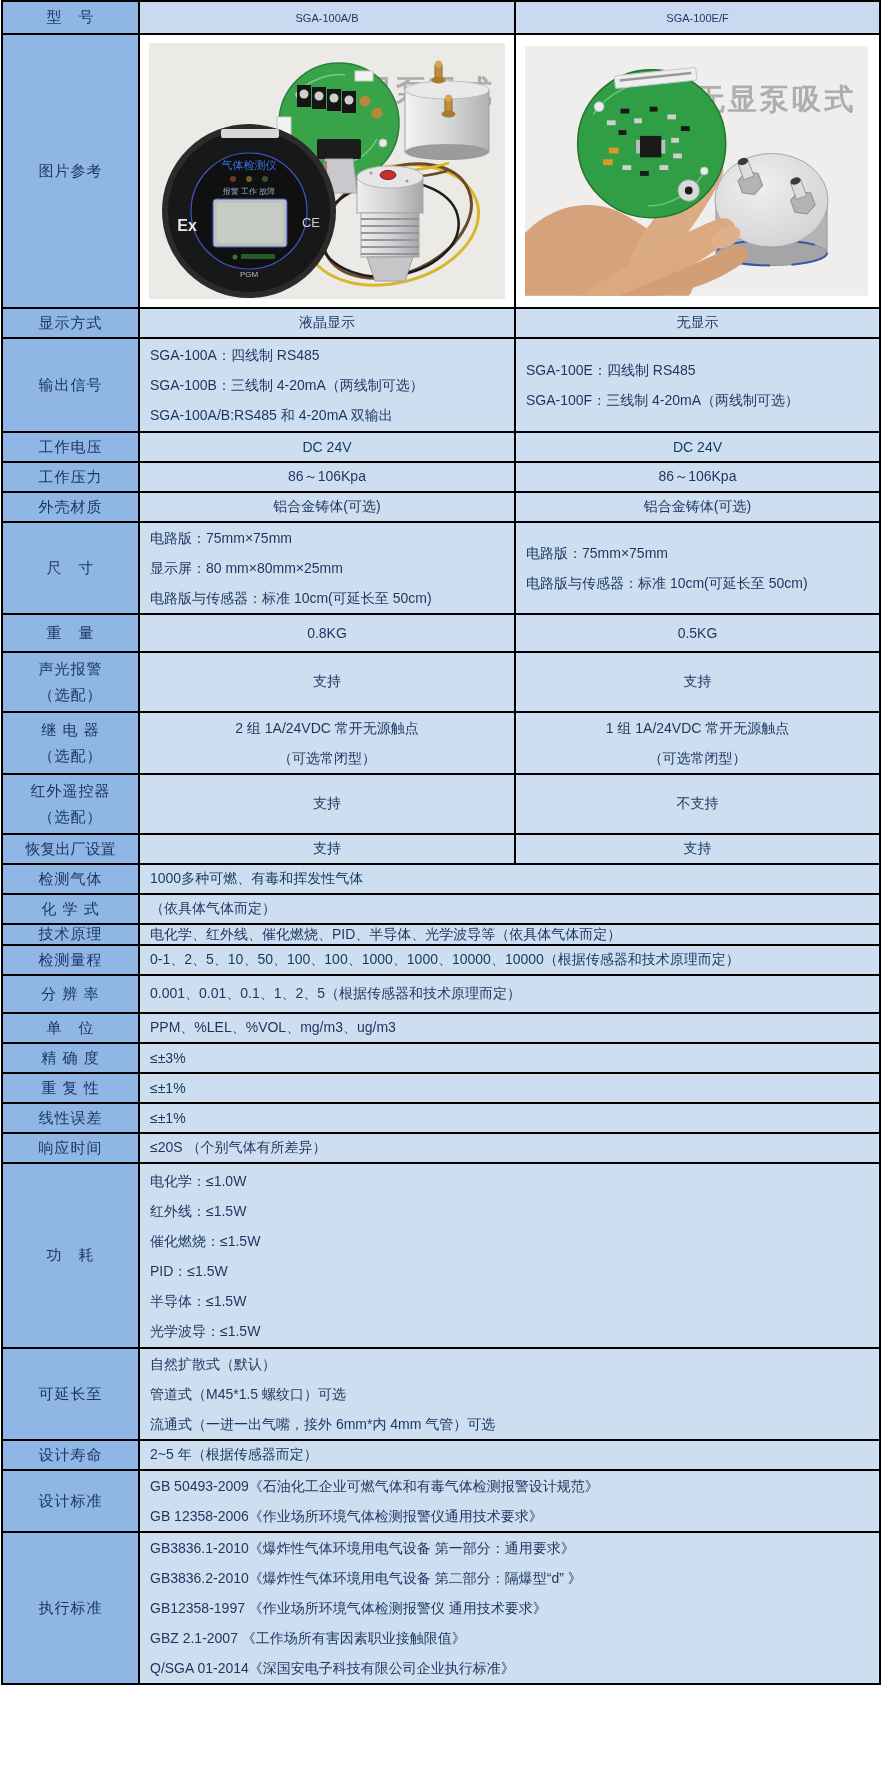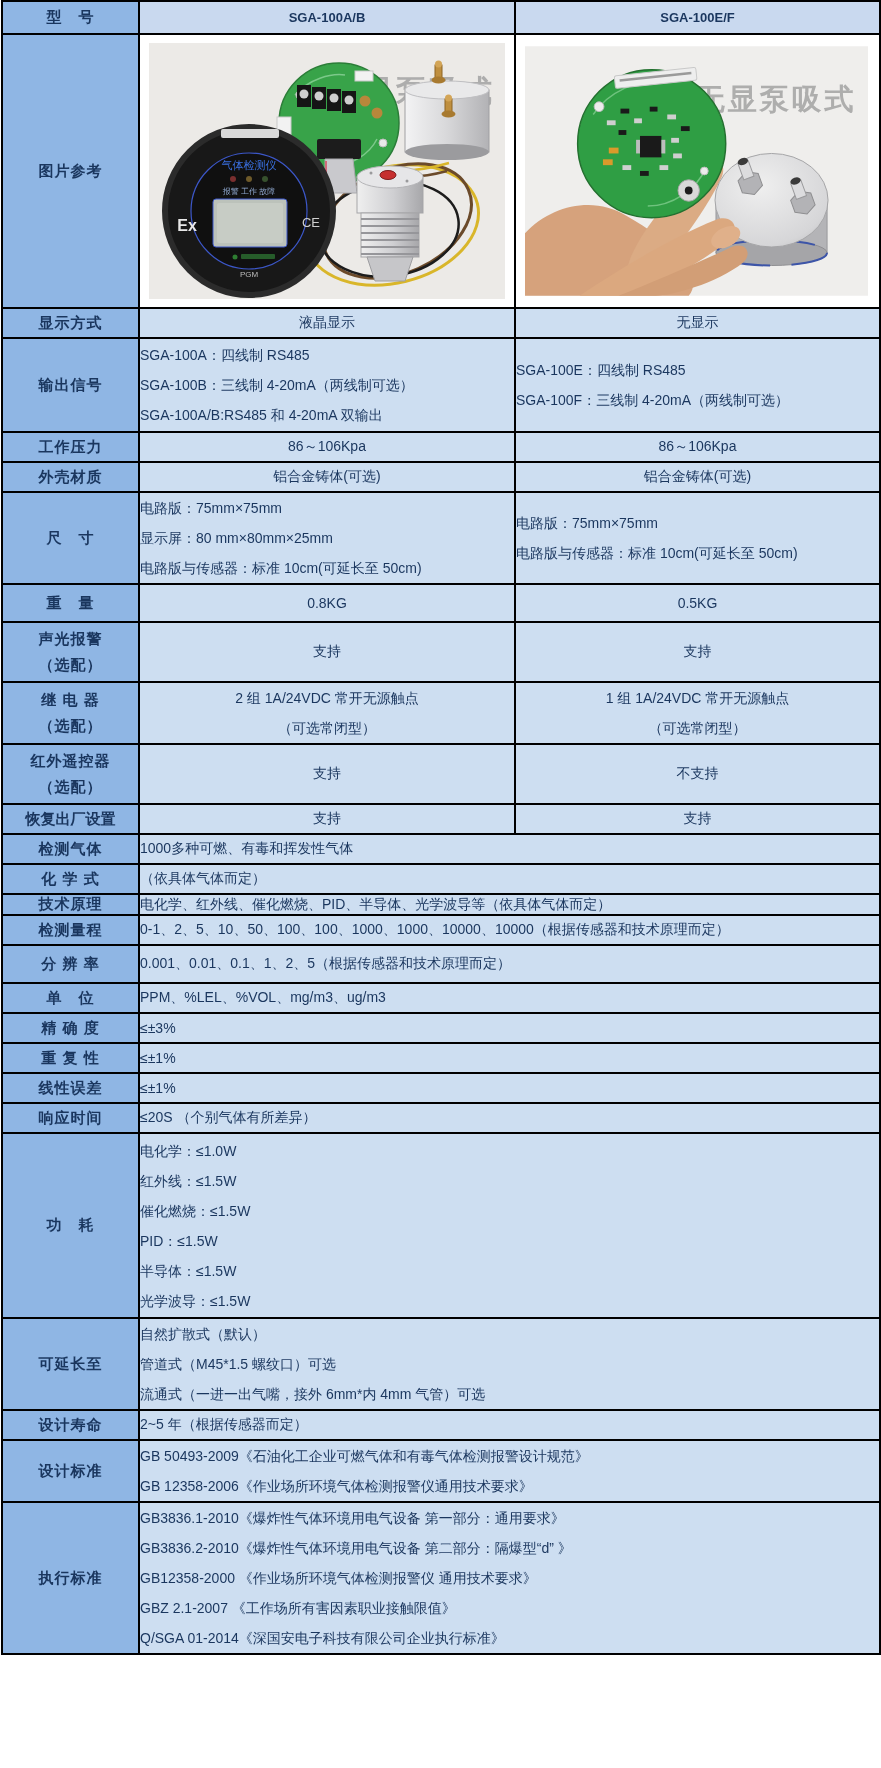--- a/index.html
+++ b/index.html
@@ -8,25 +8,25 @@
     font-family:"Liberation Sans","DejaVu Sans",sans-serif;
   }
   table.spec{
     border-collapse:collapse;table-layout:fixed;
     width:878px;margin:0 0 0 1px;
   }
   td{
     border:2px solid #000000;color:#1A365E;font-size:14px;
     vertical-align:middle;text-align:center;padding:0;overflow:hidden;
   }
-  td.lbl{background:#8FB6E4;font-weight:bold;font-size:15px;letter-spacing:1px;}
-  td.hdr{background:#C9D9EF;font-weight:bold;font-size:13px;}
+  td.lbl{background:#8FB6E4;font-weight:normal;font-size:15px;letter-spacing:1px;}
+  td.hdr{background:#C9D9EF;font-weight:normal;font-size:11px;}
   td.val{background:#CDDEF1;}
   td.photo{background:#ffffff;padding:7px 9px;}
-  .leftal{text-align:left;padding-left:0;padding-right:6px;}
+  .leftal{text-align:left;padding-left:10px;padding-right:6px;}
   .ln{line-height:30px;white-space:nowrap;}
   .lbl .ln{line-height:26px;}
   svg{display:block;}
   .wm{font-size:30px;letter-spacing:3px;font-weight:bold;}
 </style>
 </head>
 <body>
 
 <div class="sheet">
 <table class="spec">
@@ -237,20 +237,25 @@
     <div class="ln">SGA-100A：四线制 RS485</div>
     <div class="ln">SGA-100B：三线制 4-20mA（两线制可选）</div>
     <div class="ln">SGA-100A/B:RS485 和 4-20mA 双输出</div>
   </td>
   <td class="val leftal">
     <div class="ln">SGA-100E：四线制 RS485</div>
     <div class="ln">SGA-100F：三线制 4-20mA（两线制可选）</div>
   </td>
 </tr>
 
+<tr style="height:30px">
+  <td class="lbl">工作电压</td>
+  <td class="val">DC 24V</td>
+  <td class="val">DC 24V</td>
+</tr>
 
 
 
 <tr style="height:30px">
   <td class="lbl">工作压力</td>
   <td class="val">86～106Kpa</td>
   <td class="val">86～106Kpa</td>
 </tr>
 
 <tr style="height:30px">
@@ -390,21 +395,21 @@
     <div class="ln">GB 50493-2009《石油化工企业可燃气体和有毒气体检测报警设计规范》</div>
     <div class="ln">GB 12358-2006《作业场所环境气体检测报警仪通用技术要求》</div>
   </td>
 </tr>
 
 <tr style="height:146px">
   <td class="lbl">执行标准</td>
   <td class="val leftal" colspan="2">
     <div class="ln">GB3836.1-2010《爆炸性气体环境用电气设备 第一部分：通用要求》</div>
     <div class="ln">GB3836.2-2010《爆炸性气体环境用电气设备 第二部分：隔爆型“d” 》</div>
-    <div class="ln">GB12358-2000 《作业场所环境气体检测报警仪 通用技术要求》</div>
+    <div class="ln">GB12358-1997 《作业场所环境气体检测报警仪 通用技术要求》</div>
     <div class="ln">GBZ 2.1-2007 《工作场所有害因素职业接触限值》</div>
     <div class="ln">Q/SGA 01-2014《深国安电子科技有限公司企业执行标准》</div>
   </td>
 </tr>
 
 </tbody>
     </table>
 </div>
 
 </body></html>

